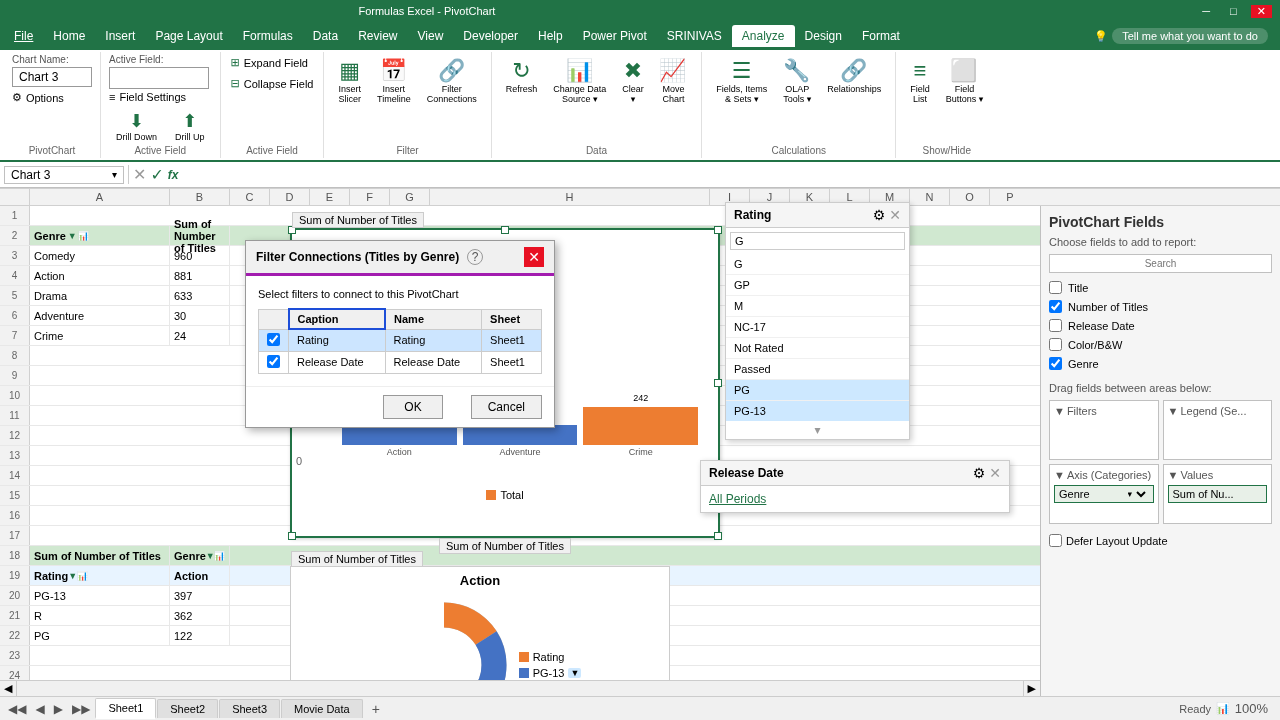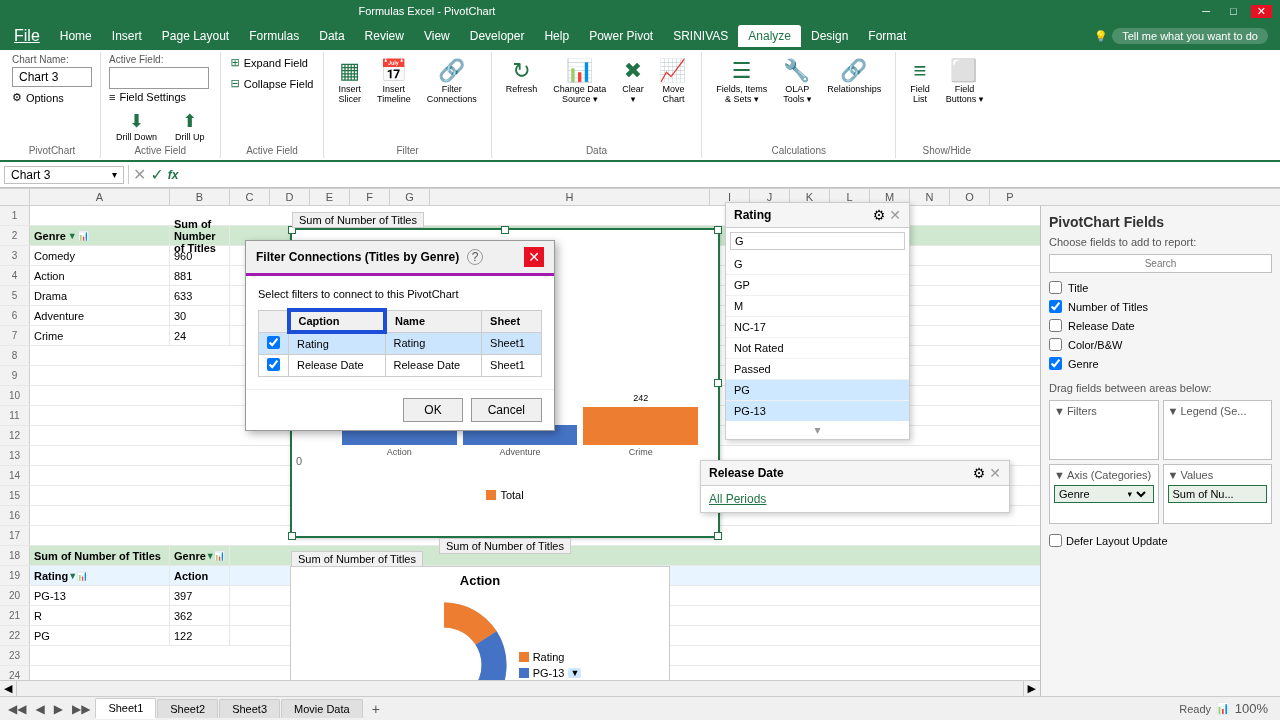--- a/index.html
+++ b/index.html
@@ -15,21 +15,21 @@
   <div style="background:#217346; color:white; height:22px; display:flex; align-items:center; padding:0 8px; font-size:12px;">
     <span style="margin:0 auto;">Formulas Excel - PivotChart</span>
     <span style="margin-left:auto; display:flex; gap:8px; font-size:12px;">
       <span style="cursor:pointer; padding:0 6px;">─</span>
       <span style="cursor:pointer; padding:0 6px;">□</span>
       <span style="cursor:pointer; padding:0 6px; background:#e81123;">✕</span>
     </span>
   </div>
 
   <div style="background:#217346; color:white; height:28px; display:flex; align-items:center; padding:0 4px; gap:0;">
-    <span style="padding:4px 10px; cursor:pointer; font-size:16px;text-decoration:underline;">File</span>
+    <span style="padding:4px 10px; cursor:pointer; font-size:12px;text-decoration:underline;">File</span>
     <span style="padding:4px 10px; cursor:pointer; font-size:12px;">Home</span>
     <span style="padding:4px 10px; cursor:pointer; font-size:12px;">Insert</span>
     <span style="padding:4px 10px; cursor:pointer; font-size:12px;">Page Layout</span>
     <span style="padding:4px 10px; cursor:pointer; font-size:12px;">Formulas</span>
     <span style="padding:4px 10px; cursor:pointer; font-size:12px;">Data</span>
     <span style="padding:4px 10px; cursor:pointer; font-size:12px;">Review</span>
     <span style="padding:4px 10px; cursor:pointer; font-size:12px;">View</span>
     <span style="padding:4px 10px; cursor:pointer; font-size:12px;">Developer</span>
     <span style="padding:4px 10px; cursor:pointer; font-size:12px;">Help</span>
     <span style="padding:4px 10px; cursor:pointer; font-size:12px;">Power Pivot</span>
@@ -540,21 +540,21 @@
       </div>
       <button style="background:#e81123; color:white; border:none; width:20px; height:20px; cursor:pointer; font-size:14px; display:flex; align-items:center; justify-content:center;">✕</button>
     </div>
     <div style="padding:12px;">
       <div style="font-size:11px; margin-bottom:8px;">Select filters to connect to this PivotChart</div>
 
       <table style="width:100%; border-collapse:collapse; font-size:11px;">
         <thead>
           <tr>
             <th style="background:#f0f0f0; border:1px solid #ccc; padding:3px 8px; text-align:left; width:20px;"></th>
-            <th style="background:#f0f0f0; border:4px solid #1d4ed8; padding:3px 8px; text-align:left;">Caption</th>
+            <th style="background:#f0f0f0; border:2px solid #1d4ed8; padding:3px 8px; text-align:left;">Caption</th>
             <th style="background:#f0f0f0; border:1px solid #ccc; padding:3px 8px; text-align:left;">Name</th>
             <th style="background:#f0f0f0; border:1px solid #ccc; padding:3px 8px; text-align:left;">Sheet</th>
           </tr>
         </thead>
         <tbody>
           <tr style="background:#cce5ff;">
             <td style="border:1px solid #ccc; padding:3px 8px;"><input type="checkbox" checked="" style=""></td>
             <td style="border:1px solid #ccc; padding:3px 8px;">Rating</td>
             <td style="border:1px solid #ccc; padding:3px 8px;">Rating</td>
             <td style="border:1px solid #ccc; padding:3px 8px;">Sheet1</td>
@@ -563,21 +563,21 @@
             <td style="border:1px solid #ccc; padding:3px 8px;"><input type="checkbox" checked="" style=""></td>
             <td style="border:1px solid #ccc; padding:3px 8px;">Release Date</td>
             <td style="border:1px solid #ccc; padding:3px 8px;">Release Date</td>
             <td style="border:1px solid #ccc; padding:3px 8px;">Sheet1</td>
           </tr>
         </tbody>
       </table>
     </div>
     <div style="padding:8px 12px; display:flex; justify-content:flex-end; gap:8px; border-top:1px solid #eee;">
       <button style="padding:4px 20px; border:1px solid #999; background:#f0f0f0; cursor:pointer; font-size:12px;">OK</button>
-      <button style="padding:4px 16px; border:1px solid #999; background:#f0f0f0; cursor:pointer; font-size:12px;">Cancel</button>
+      <button style="padding:4px 16px; border:1px solid #999; background:#f0f0f0; cursor:pointer; font-size:12px;margin-left:20px;">Cancel</button>
     </div>
   </div>
 
   <div style="display:flex; height:16px; background:#f0f0f0; border-top:1px solid #ccc; position:absolute; bottom:24px; left:0; right:240px;">
     <div style="padding:0 4px; cursor:pointer; border-right:1px solid #ccc; display:flex; align-items:center;">◀</div>
     <div style="padding:0 4px; cursor:pointer; border-left:1px solid #ccc; display:flex; align-items:center; margin-left:auto;">▶</div>
   </div>
 
   <div style="background:#f0f0f0; border-top:1px solid #ccc; height:24px; display:flex; align-items:center; padding:0 4px; gap:1px; position:absolute; bottom:0; left:0; right:0;">
     <span style="padding:0 4px; cursor:pointer; font-size:12px; color:#555;">◀◀</span>

